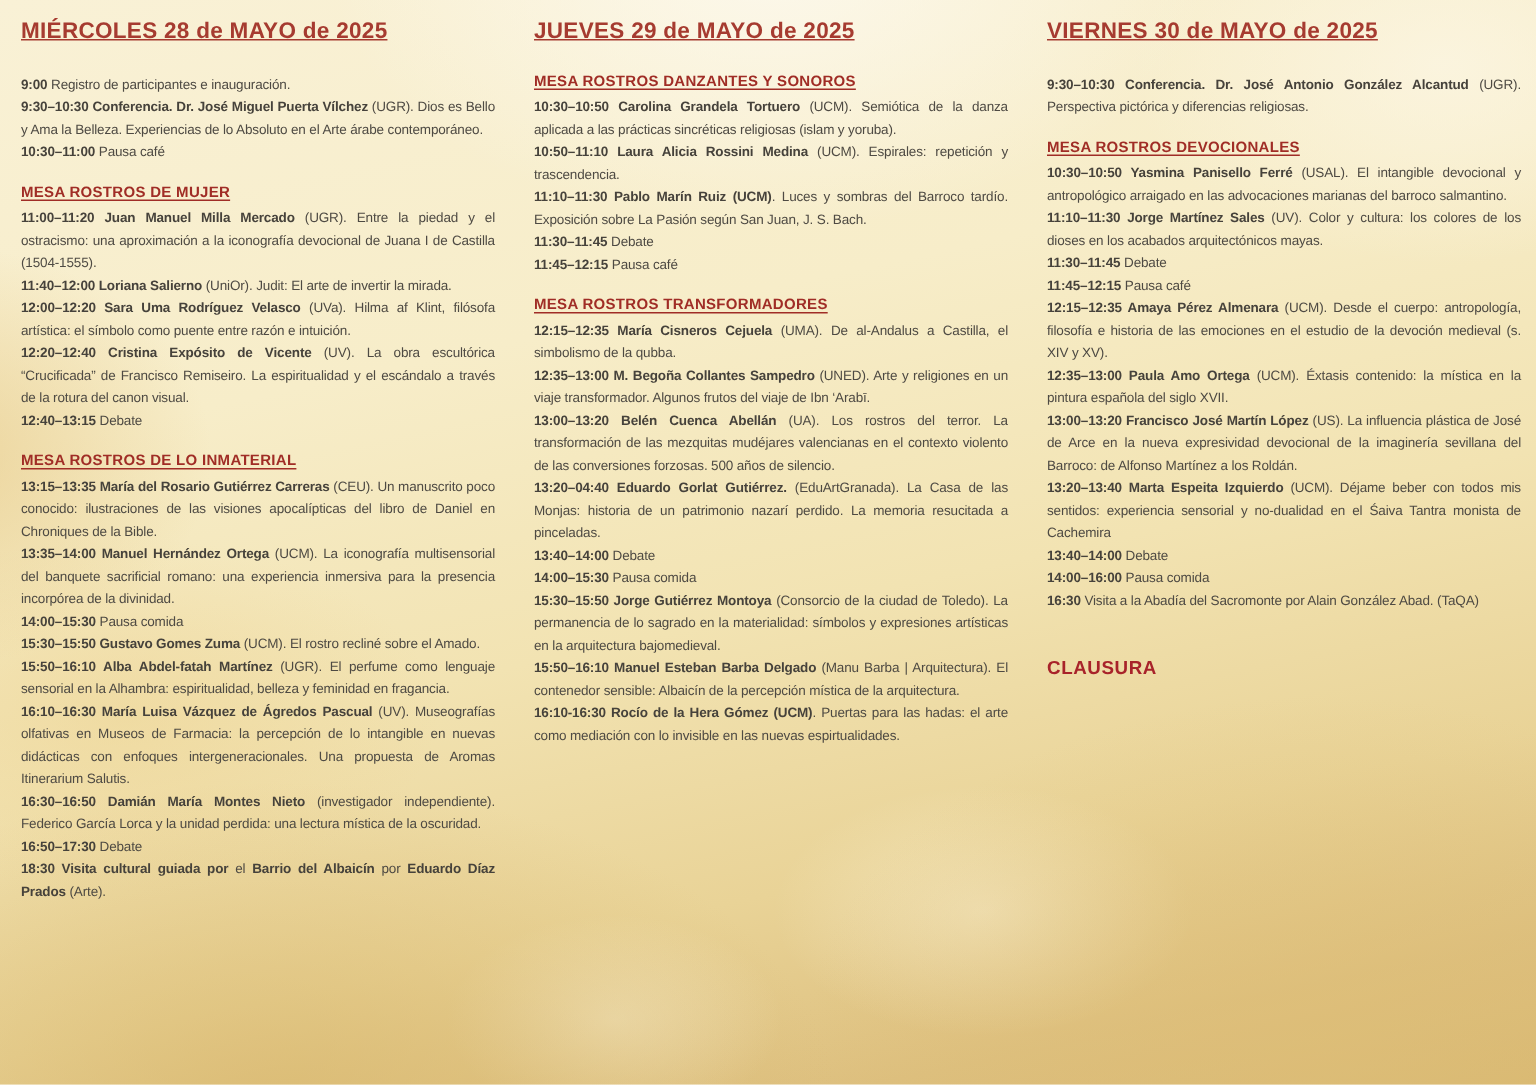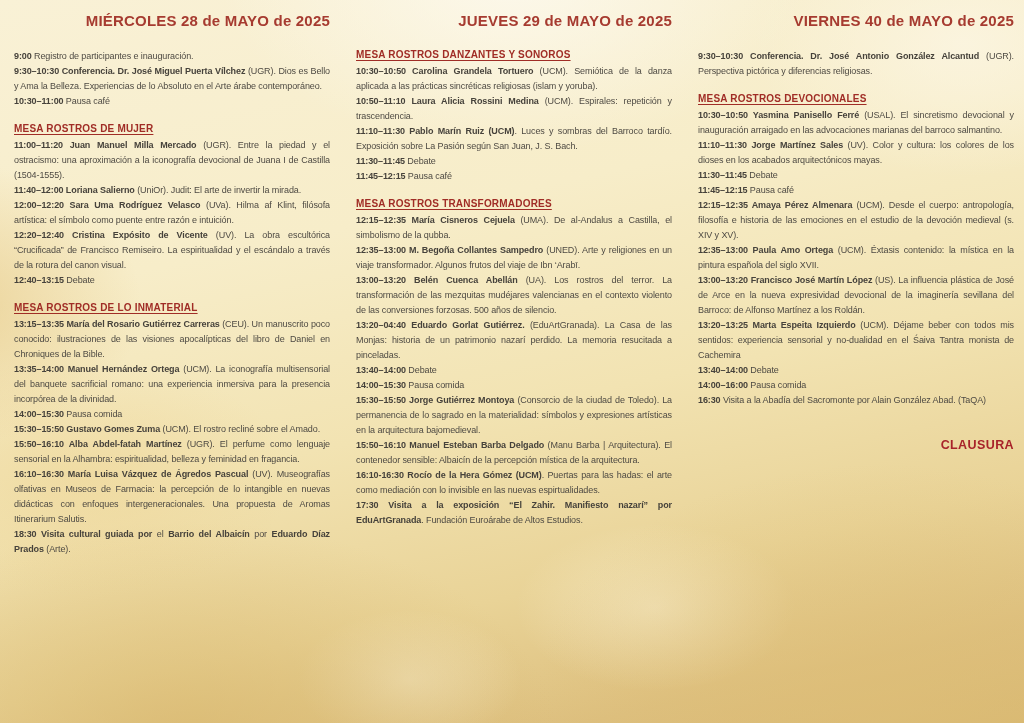--- a/index.html
+++ b/index.html
@@ -27,25 +27,26 @@
     box-sizing: border-box;
     width: 1024px;
     height: 723px;
   }
   .column {
     flex: none;
     width: 316px;
   }
   .day-title {
     margin: 12px 0 20px 0;
-    text-align: right;
+    text-align: left;
     font-size: 15px;
     font-weight: 700;
     letter-spacing: 0.2px;
     color: var(--title-color, #a63b30);
+    text-decoration: underline;
   }
   .mesa {
     margin: 14px 0 4px 0;
     font-size: 10px;
     font-weight: 700;
     letter-spacing: 0.2px;
     color: var(--heading-color, #a02d26);
     text-decoration: underline;
     text-underline-offset: 2px;
   }
@@ -53,21 +54,21 @@
     margin: 0;
     font-size: 9px;
     line-height: 15px;
     letter-spacing: -0.1px;
     text-align: justify;
     color: var(--body-color, #4e4a43);
   }
   .entry .b { font-weight: 700; color: var(--bold-color, #46423b); }
   .closing {
     margin-top: 30px;
-    text-align: right;
+    text-align: left;
     font-size: 12.5px;
     font-weight: 700;
     letter-spacing: 0.4px;
     color: var(--closing-color, #a8232a);
   }
 </style>
 </head>
 <body>
 
 <div class="page">
@@ -83,20 +84,22 @@
         <p class="entry"><span class="b">12:00–12:20 Sara Uma Rodríguez Velasco</span><span> (UVa). Hilma af Klint, filósofa artística: el símbolo como puente entre razón e intuición.</span></p>
         <p class="entry"><span class="b">12:20–12:40 Cristina Expósito de Vicente</span><span> (UV). La obra escultórica “Crucificada” de Francisco Remiseiro. La espiritualidad y el escándalo a través de la rotura del canon visual.</span></p>
         <p class="entry"><span class="b">12:40–13:15</span><span> Debate</span></p>
         <h3 class="mesa">MESA ROSTROS DE LO INMATERIAL</h3>
         <p class="entry"><span class="b">13:15–13:35 María del Rosario Gutiérrez Carreras</span><span> (CEU). Un manuscrito poco conocido: ilustraciones de las visiones apocalípticas del libro de Daniel en Chroniques de la Bible.</span></p>
         <p class="entry"><span class="b">13:35–14:00 Manuel Hernández Ortega</span><span> (UCM). La iconografía multisensorial del banquete sacrificial romano: una experiencia inmersiva para la presencia incorpórea de la divinidad.</span></p>
         <p class="entry"><span class="b">14:00–15:30</span><span> Pausa comida</span></p>
         <p class="entry"><span class="b">15:30–15:50 Gustavo Gomes Zuma</span><span> (UCM). El rostro recliné sobre el Amado.</span></p>
         <p class="entry"><span class="b">15:50–16:10 Alba Abdel-fatah Martínez</span><span> (UGR). El perfume como lenguaje sensorial en la Alhambra: espiritualidad, belleza y feminidad en fragancia.</span></p>
         <p class="entry"><span class="b">16:10–16:30 María Luisa Vázquez de Ágredos Pascual</span><span> (UV). Museografías olfativas en Museos de Farmacia: la percepción de lo intangible en nuevas didácticas con enfoques intergeneracionales. Una propuesta de Aromas Itinerarium Salutis.</span></p>
+        <p class="entry"><span class="b">16:30–16:50 Damián María Montes Nieto</span><span> (investigador independiente). Federico García Lorca y la unidad perdida: una lectura mística de la oscuridad.</span></p>
+        <p class="entry"><span class="b">16:50–17:30</span><span> Debate</span></p>
         <p class="entry"><span class="b">18:30 Visita cultural guiada por</span><span> el </span><span class="b">Barrio del Albaicín</span><span> por </span><span class="b">Eduardo Díaz Prados</span><span> (Arte).</span></p>
       </div>
   </div>
   <div class="column">
     <h2 class="day-title">JUEVES 29 de MAYO de 2025</h2>
     <div class="blocks">
         <h3 class="mesa">MESA ROSTROS DANZANTES Y SONOROS</h3>
         <p class="entry"><span class="b">10:30–10:50 Carolina Grandela Tortuero</span><span> (UCM). Semiótica de la danza aplicada a las prácticas sincréticas religiosas (islam y yoruba).</span></p>
         <p class="entry"><span class="b">10:50–11:10 Laura Alicia Rossini Medina</span><span> (UCM). Espirales: repetición y trascendencia.</span></p>
         <p class="entry"><span class="b">11:10–11:30 Pablo Marín Ruiz (UCM)</span><span>. Luces y sombras del Barroco tardío. Exposición sobre La Pasión según San Juan, J. S. Bach.</span></p>
@@ -105,35 +108,34 @@
         <h3 class="mesa">MESA ROSTROS TRANSFORMADORES</h3>
         <p class="entry"><span class="b">12:15–12:35 María Cisneros Cejuela</span><span> (UMA). De al-Andalus a Castilla, el simbolismo de la qubba.</span></p>
         <p class="entry"><span class="b">12:35–13:00 M. Begoña Collantes Sampedro</span><span> (UNED). Arte y religiones en un viaje transformador. Algunos frutos del viaje de Ibn ‘Arabī.</span></p>
         <p class="entry"><span class="b">13:00–13:20 Belén Cuenca Abellán</span><span> (UA). Los rostros del terror. La transformación de las mezquitas mudéjares valencianas en el contexto violento de las conversiones forzosas. 500 años de silencio.</span></p>
         <p class="entry"><span class="b">13:20–04:40 Eduardo Gorlat Gutiérrez.</span><span> (EduArtGranada). La Casa de las Monjas: historia de un patrimonio nazarí perdido. La memoria resucitada a pinceladas.</span></p>
         <p class="entry"><span class="b">13:40–14:00</span><span> Debate</span></p>
         <p class="entry"><span class="b">14:00–15:30</span><span> Pausa comida</span></p>
         <p class="entry"><span class="b">15:30–15:50 Jorge Gutiérrez Montoya</span><span> (Consorcio de la ciudad de Toledo). La permanencia de lo sagrado en la materialidad: símbolos y expresiones artísticas en la arquitectura bajomedieval.</span></p>
         <p class="entry"><span class="b">15:50–16:10 Manuel Esteban Barba Delgado</span><span> (Manu Barba | Arquitectura). El contenedor sensible: Albaicín de la percepción mística de la arquitectura.</span></p>
         <p class="entry"><span class="b">16:10-16:30 Rocío de la Hera Gómez (UCM)</span><span>. Puertas para las hadas: el arte como mediación con lo invisible en las nuevas espirtualidades.</span></p>
-        <p class="entry"><span class="b">17:30 Visita a la exposición “El Zahir. Manifiesto nazarí” por EduArtGranada</span><span>. Fundación Euroárabe de Altos Estudios.</span></p>
       </div>
   </div>
   <div class="column">
-    <h2 class="day-title">VIERNES 40 de MAYO de 2025</h2>
+    <h2 class="day-title">VIERNES 30 de MAYO de 2025</h2>
     <div class="blocks">
         <p class="entry"><span class="b">9:30–10:30 Conferencia. Dr. José Antonio González Alcantud</span><span> (UGR). Perspectiva pictórica y diferencias religiosas.</span></p>
         <h3 class="mesa">MESA ROSTROS DEVOCIONALES</h3>
-        <p class="entry"><span class="b">10:30–10:50 Yasmina Panisello Ferré</span><span> (USAL). El sincretismo devocional y inauguración arraigado en las advocaciones marianas del barroco salmantino.</span></p>
+        <p class="entry"><span class="b">10:30–10:50 Yasmina Panisello Ferré</span><span> (USAL). El intangible devocional y antropológico arraigado en las advocaciones marianas del barroco salmantino.</span></p>
         <p class="entry"><span class="b">11:10–11:30 Jorge Martínez Sales</span><span> (UV). Color y cultura: los colores de los dioses en los acabados arquitectónicos mayas.</span></p>
         <p class="entry"><span class="b">11:30–11:45</span><span> Debate</span></p>
         <p class="entry"><span class="b">11:45–12:15</span><span> Pausa café</span></p>
         <p class="entry"><span class="b">12:15–12:35 Amaya Pérez Almenara</span><span> (UCM). Desde el cuerpo: antropología, filosofía e historia de las emociones en el estudio de la devoción medieval (s. XIV y XV).</span></p>
         <p class="entry"><span class="b">12:35–13:00 Paula Amo Ortega</span><span> (UCM). Éxtasis contenido: la mística en la pintura española del siglo XVII.</span></p>
         <p class="entry"><span class="b">13:00–13:20 Francisco José Martín López</span><span> (US). La influencia plástica de José de Arce en la nueva expresividad devocional de la imaginería sevillana del Barroco: de Alfonso Martínez a los Roldán.</span></p>
-        <p class="entry"><span class="b">13:20–13:25 Marta Espeita Izquierdo</span><span> (UCM). Déjame beber con todos mis sentidos: experiencia sensorial y no-dualidad en el Śaiva Tantra monista de Cachemira</span></p>
+        <p class="entry"><span class="b">13:20–13:40 Marta Espeita Izquierdo</span><span> (UCM). Déjame beber con todos mis sentidos: experiencia sensorial y no-dualidad en el Śaiva Tantra monista de Cachemira</span></p>
         <p class="entry"><span class="b">13:40–14:00</span><span> Debate</span></p>
         <p class="entry"><span class="b">14:00–16:00</span><span> Pausa comida</span></p>
         <p class="entry"><span class="b">16:30</span><span> Visita a la Abadía del Sacromonte por Alain González Abad. (TaQA)</span></p>
         <div class="closing">CLAUSURA</div>
       </div>
   </div>
 </div>
 
 </body></html>

